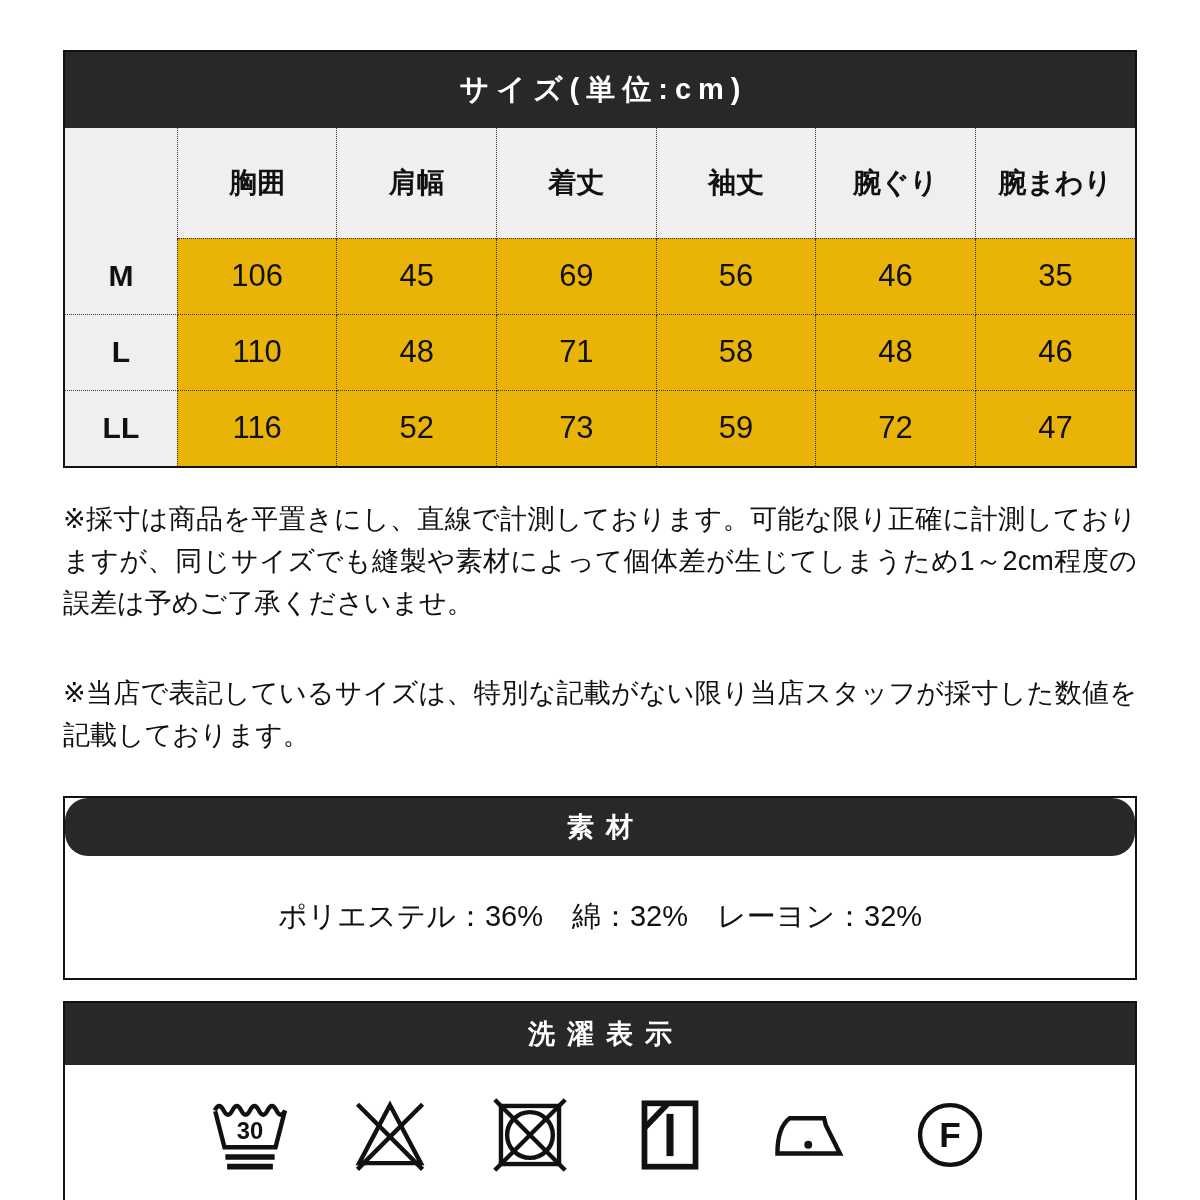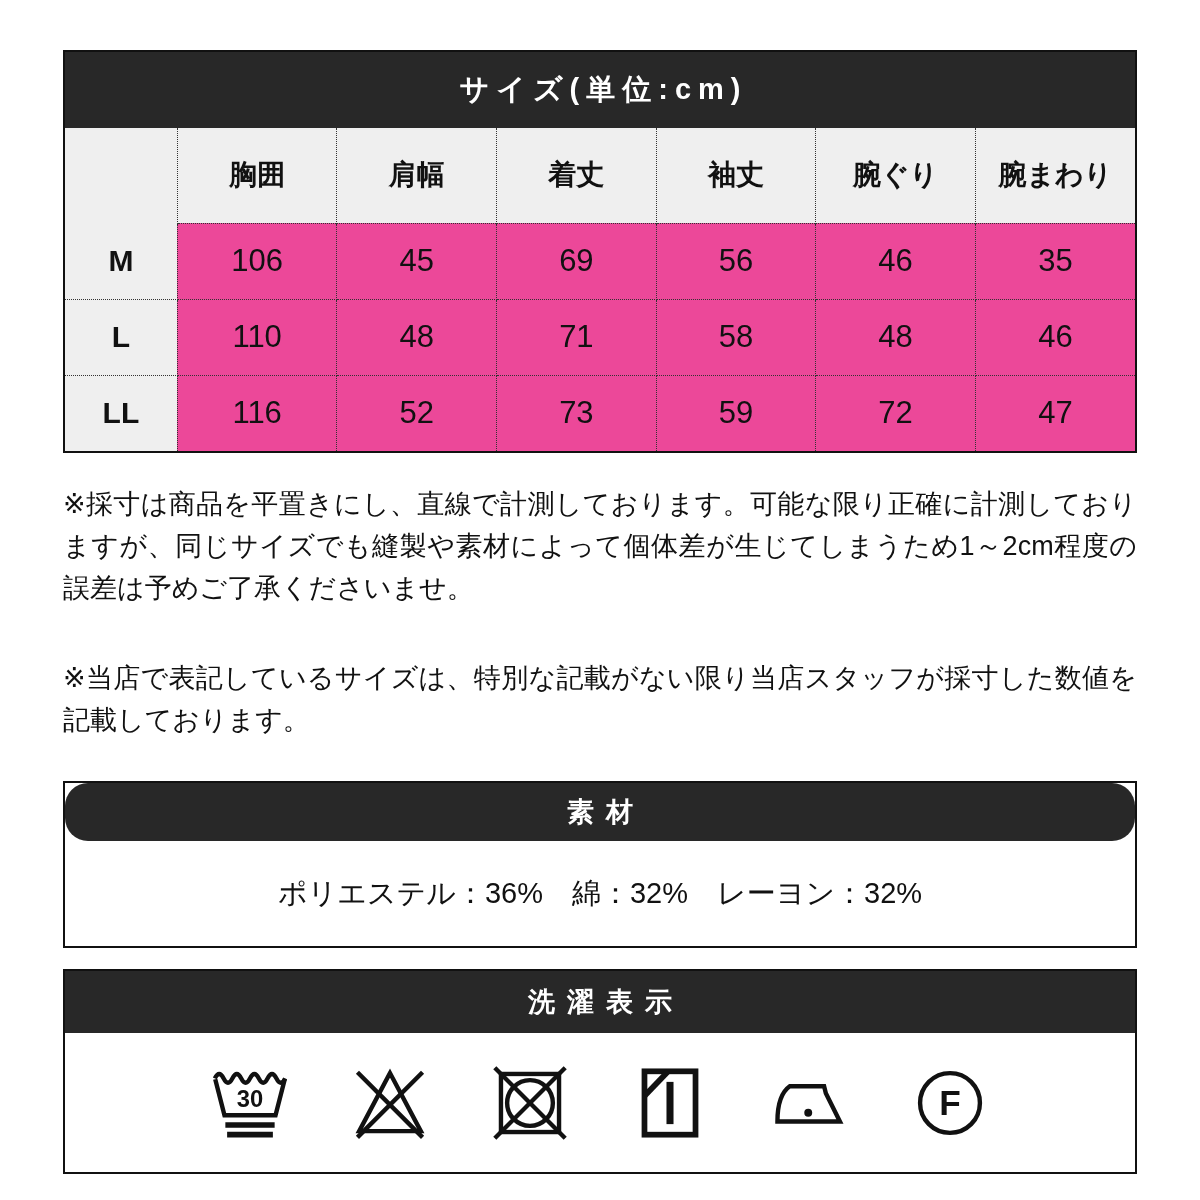--- a/index.html
+++ b/index.html
@@ -17,41 +17,41 @@
     display:flex; align-items:center; justify-content:center;
   }
 
   
   .size-box { margin-top:50px; }
   .size-box .box-bar { height:76px; font-size:29px; letter-spacing:7px; text-indent:7px; }
   table.size-table { width:100%; border-collapse:collapse; table-layout:fixed; }
   .size-table th, .size-table td {
     border:1px dotted #333; text-align:center; vertical-align:middle;
   }
-  .size-table thead tr { height:95px; }
+  .size-table thead tr { height:110px; }
   .size-table tbody tr { height:76px; }
   .size-table thead th { background:#efefef; font-size:28px; font-weight:bold; }
   .size-table .corner { width:10.5%; }
   .size-table tbody th { background:#efefef; font-size:30px; font-weight:bold; }
-  .size-table tbody td { background:#ec4899; font-size:31px; font-weight:normal; }
+  .size-table tbody td { background:#eab308; font-size:31px; font-weight:normal; }
   .size-table tr:first-child th { border-top:none; }
   .size-table tr:last-child th, .size-table tr:last-child td { border-bottom:none; }
   .size-table th:first-child, .size-table td:first-child { border-left:none; }
   .size-table th:last-child, .size-table td:last-child { border-right:none; }
 
   
   .note { font-size:27px; line-height:42px; text-align:justify; }
   .note-1 { margin-top:30px; }
   .note-2 { margin-top:48px; }
 
   
   .material-box { margin-top:40px; }
   .material-box .box-bar { height:58px; font-size:27px; letter-spacing:12px; text-indent:12px;border-radius:23px; }
   .material-body {
-    height:105px; display:flex; align-items:center; justify-content:center;
+    height:122px; display:flex; align-items:center; justify-content:center;
     font-size:29px; background:#fff;
   }
 
   
   .laundry-box { margin-top:21px; }
   .laundry-box .box-bar { height:62px; font-size:27px; letter-spacing:12px; text-indent:12px; }
   .laundry-body {
     height:139px; display:flex; align-items:center; justify-content:center;
     gap:52px; background:#fff;
   }

